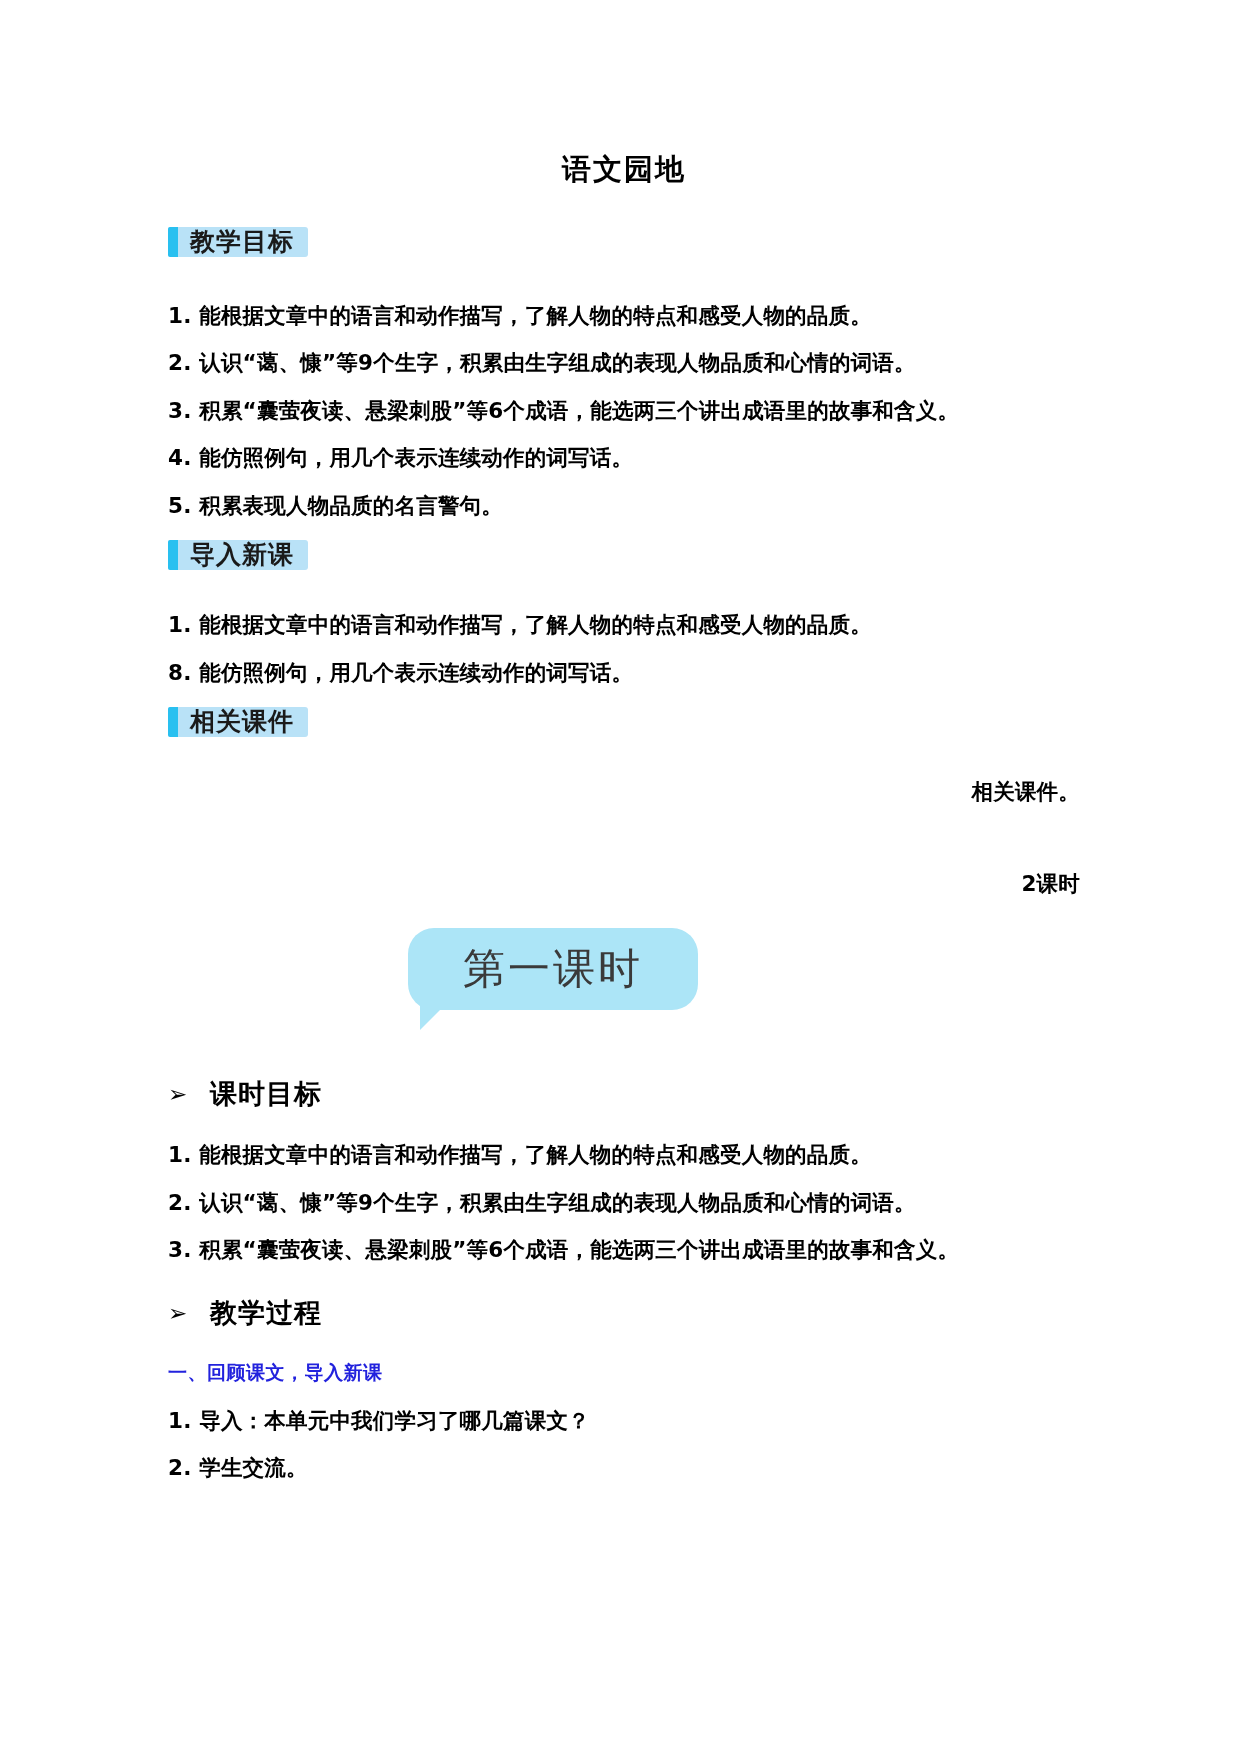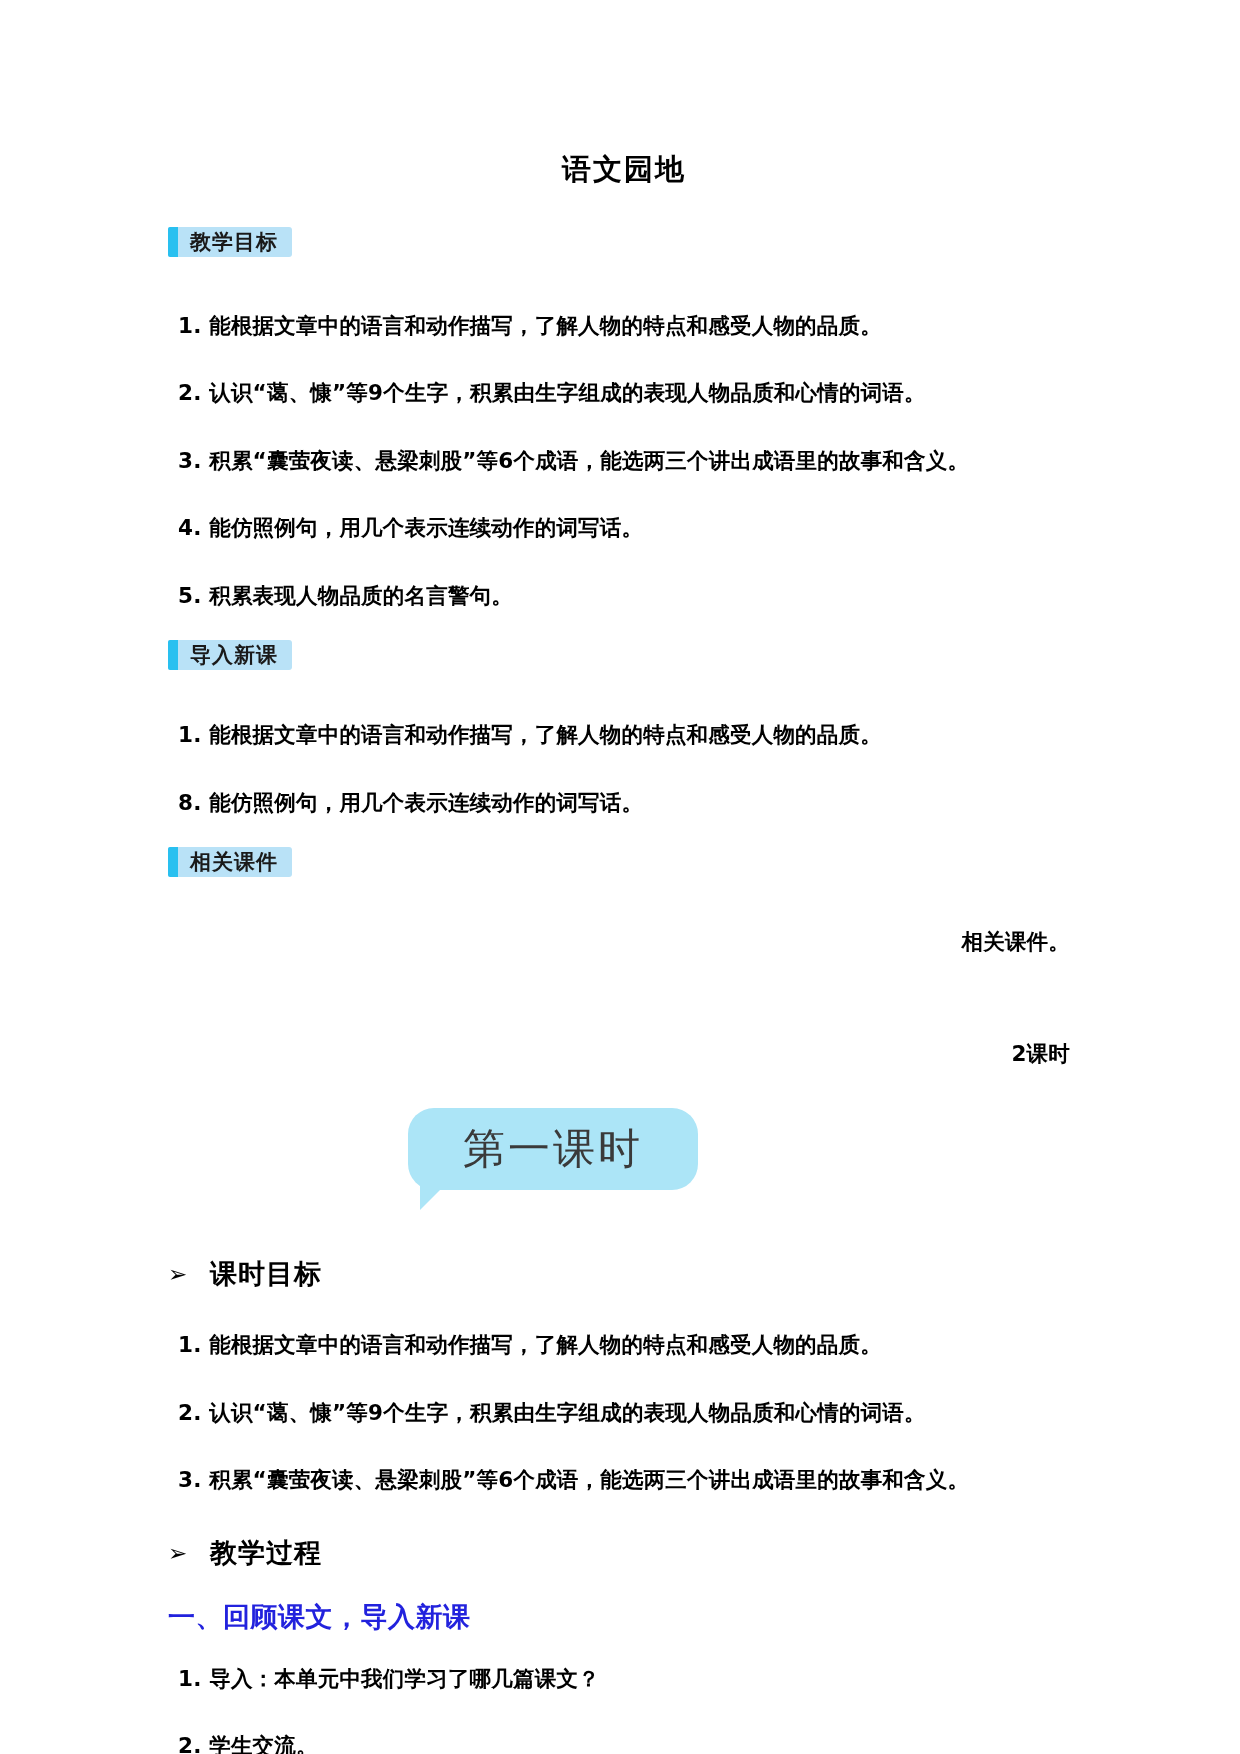--- a/index.html
+++ b/index.html
@@ -53,36 +53,36 @@
     position: relative;
   }
   .sec-head .bar {
     width: 10px;
     height: 30px;
     background: #29c0f0;
     flex: 0 0 auto;
     border-radius: 2px 0 0 2px;
   }
   .sec-head .sec-label {
-    font-size: 21px;
+    font-size: 25px;
     font-weight: bold;
     color: #1a1a1a;
     padding: 0 14px 0 12px;
     line-height: 30px;
     white-space: nowrap;
     letter-spacing: 1px;
   }
   .sec-head-wrap { margin: 0; padding: 0; line-height: 0; }
 
   
   .body-line {
     font-size: 21.5px;
     font-weight: bold;
     line-height: 1.0;
-    margin: 10px;
+    margin: 0;
     padding: 0;
     letter-spacing: 0.2px;
     white-space: nowrap;
   }
   .gap-24 { height: 24px; }
   .gap-26 { height: 26px; }
   .gap-28 { height: 28px; }
   .gap-30 { height: 30px; }
   .gap-32 { height: 32px; }
   .gap-34 { height: 34px; }
@@ -141,21 +141,21 @@
     display: inline-block;
     width: 34px;
     font-size: 23px;
     color: #000;
     font-weight: bold;
   }
   .arrow-label { padding-left: 8px; }
 
   
   .blue-head {
-    font-size: 27px;
+    font-size: 19px;
     font-weight: bold;
     color: #2222dd;
     margin: 0;
     letter-spacing: 0.5px;
     line-height: 1.0;
   }
 </style>
 </head>
 <body>
 

